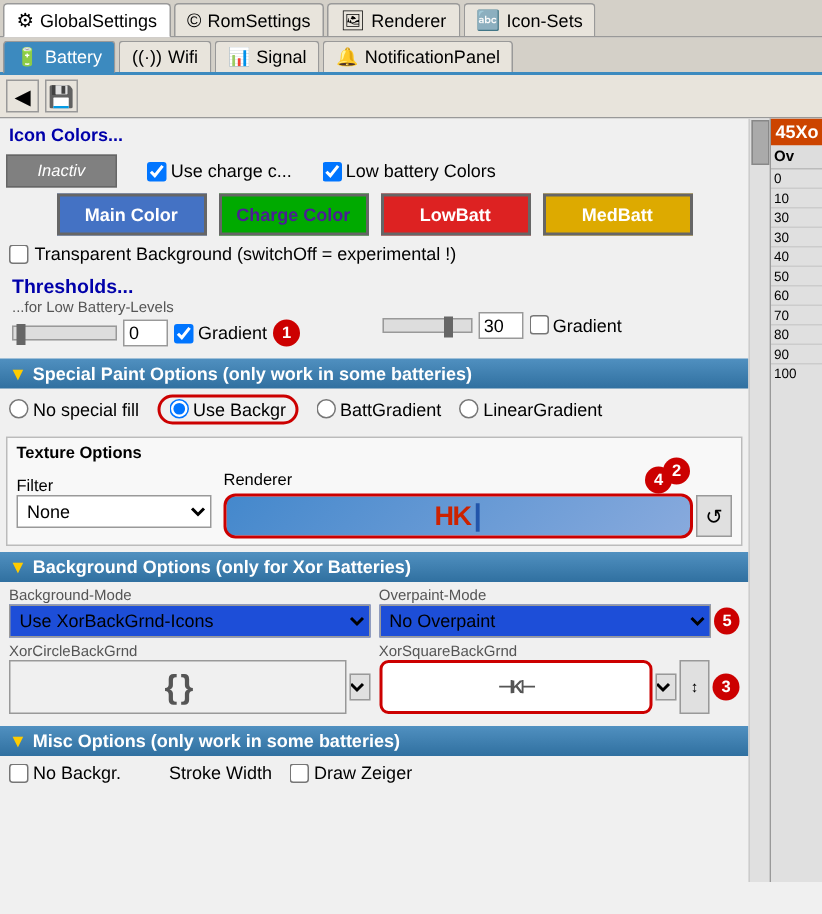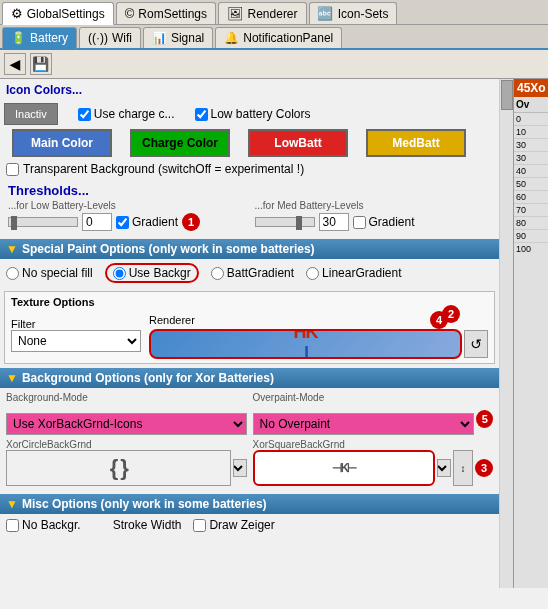--- a/index.html
+++ b/index.html
@@ -15,56 +15,56 @@
 
     .toolbar { display: flex; align-items: center; gap: 4px; padding: 3px 4px; background: #e8e4dc; border-bottom: 1px solid #999; }
     .toolbar-btn { width: 22px; height: 22px; display: flex; align-items: center; justify-content: center; background: #e8e4dc; border: 1px solid #999; cursor: pointer; font-size: 14px; }
 
     .main-area { display: flex; height: calc(609px - 100px); }
 
     .content { flex: 1; overflow-y: auto; background: #f0f0f0; padding: 0; }
     .icon-colors-header { padding: 4px 6px; font-weight: bold; color: #0000aa; font-size: 12px; }
 
     .color-row-1 { display: flex; align-items: center; gap: 0; padding: 2px 4px; }
-    .inactiv-btn { background: #808080; color: white; padding: 4px 10px; border: 1px solid #666; font-size: 11px; cursor: pointer; }
+    .inactiv-btn { background: #808080; color: white; padding: 4px 20px; border: 1px solid #666; font-size: 11px; cursor: pointer; font-style: italic; }
     .checkbox-label { display: flex; align-items: center; gap: 3px; margin-left: 20px; font-size: 11px; }
     .checkbox-label input { width: 13px; height: 13px; }
 
-    .color-buttons { display: flex; gap: 18px; padding: 2px 12px; }
+    .color-buttons { display: flex; gap: 8px; padding: 2px 0; justify-content: center; }
     .color-btn { padding: 5px 0; border: 2px solid #666; cursor: pointer; font-weight: bold; font-size: 12px; text-align: center; }
     .color-btn.main { background: #4472c4; color: white; width: 100px; }
-    .color-btn.charge { background: #00aa00; color: #000000; width: 100px; }
+    .color-btn.charge { background: #00aa00; color: #4c1d95; width: 100px; }
     .color-btn.lowbatt { background: #dd2222; color: white; width: 100px; }
     .color-btn.medbatt { background: #ddaa00; color: white; width: 100px; }
 
     .transparent-row { padding: 3px 6px; font-size: 11px; display: flex; align-items: center; gap: 4px; }
 
     .thresholds { padding: 4px 8px; }
     .thresh-title { color: #0000aa; font-weight: bold; font-size: 13px; }
     .thresh-subtitle { font-size: 10px; color: #555; }
 
     .section-bar { background: linear-gradient(to bottom, #5090c0, #3070a0); color: white; padding: 3px 6px; font-weight: bold; font-size: 11px; display: flex; align-items: center; gap: 4px; margin: 4px 0 0; }
 
     .paint-options { padding: 4px 6px; }
     .radio-row { display: flex; align-items: center; gap: 12px; flex-wrap: wrap; }
-    .radio-label { display: flex; align-items: flex-end; gap: 3px; font-size: 11px; }
+    .radio-label { display: flex; align-items: flex-start; gap: 3px; font-size: 11px; }
     .radio-label input { width: 13px; height: 13px; }
 
     .texture-options { padding: 4px 6px; border: 1px solid #bbb; margin: 4px; background: #f8f8f8; }
     .texture-title { font-size: 11px; font-weight: bold; margin-bottom: 3px; }
     .filter-label { font-size: 11px; }
     .filter-select { padding: 2px; border: 1px solid #999; background: white; width: 130px; }
-    .texture-preview { width: 100px; height: 30px; background: linear-gradient(135deg, #4488cc, #88aadd); border: 1px solid #999; display: flex; align-items: center; justify-content: center; color: #cc0000; font-weight: bold; font-size: 16px; overflow: hidden; position: relative; flex-direction: column; }
+    .texture-preview { width: 100px; height: 30px; background: linear-gradient(135deg, #4488cc, #88aadd); border: 1px solid #999; display: flex; align-items: center; justify-content: center; color: #cc0000; font-weight: bold; font-size: 16px; overflow: hidden; position: relative; }
     .refresh-btn { width: 24px; height: 28px; background: #e0e0e0; border: 1px solid #999; cursor: pointer; display: flex; align-items: center; justify-content: center; font-size: 14px; }
 
     .bg-options { padding: 4px 6px; }
     .bg-row { display: flex; gap: 6px; align-items: flex-end; }
     .bg-group { flex: 1; }
     .bg-label { font-size: 10px; color: #555; }
-    .bg-select { width: 100%; padding: 2px; border: 1px solid #999; background: #ec4899; margin-top: 10px; }
+    .bg-select { width: 100%; padding: 2px; border: 1px solid #999; background: #1d4ed8; }
     .xor-row { display: flex; gap: 6px; align-items: flex-start; margin-top: 4px; }
     .xor-group { flex: 1; }
     .xor-label { font-size: 10px; color: #555; }
     .xor-preview { height: 36px; background: #f0f0f0; border: 1px solid #999; display: flex; align-items: center; justify-content: center; overflow: hidden; }
     .bracket-text { font-size: 22px; font-weight: bold; color: #555; letter-spacing: -2px; }
     .hk-preview { height: 36px; background: white; border: 1px solid #999; display: flex; align-items: center; justify-content: center; font-weight: bold; font-size: 20px; color: #555; letter-spacing: -2px; }
     .resize-btn { width: 20px; height: 36px; background: #e0e0e0; border: 1px solid #999; cursor: pointer; display: flex; align-items: center; justify-content: center; font-size: 12px; }
 
     .misc-options { padding: 4px 6px; }
     .misc-row { display: flex; align-items: center; gap: 12px; }
@@ -171,21 +171,20 @@
                 </div>
                 <input type="text" style="width: 30px; padding: 1px 3px; border: 1px solid rgb(153, 153, 153); background: white;" value="0">
                 <label style="display:flex;align-items:center;gap:3px;font-size:11px;">
                   <input type="checkbox" checked="" style="">
                   <span>Gradient</span>
                 </label>
                 <span class="number-circle">1</span>
               </div>
             </div>
             <div style="flex:1;">
-              <div class="thresh-subtitle">...for Med Battery-Levels</div>
               <div style="display:flex; align-items:center; gap:4px; margin-top:2px;">
                 <div style="width:60px; height:10px; background:#ddd; border:1px solid #999; position:relative;">
                   <div style="width:6px; height:14px; background:#666; position:absolute; left:40px; top:-2px;"></div>
                 </div>
                 <input type="text" style="width: 30px; padding: 1px 3px; border: 1px solid rgb(153, 153, 153); background: white;" value="30">
                 <label style="display:flex;align-items:center;gap:3px;font-size:11px;">
                   <input type="checkbox" style="">
                   <span>Gradient</span>
                 </label>
               </div>

